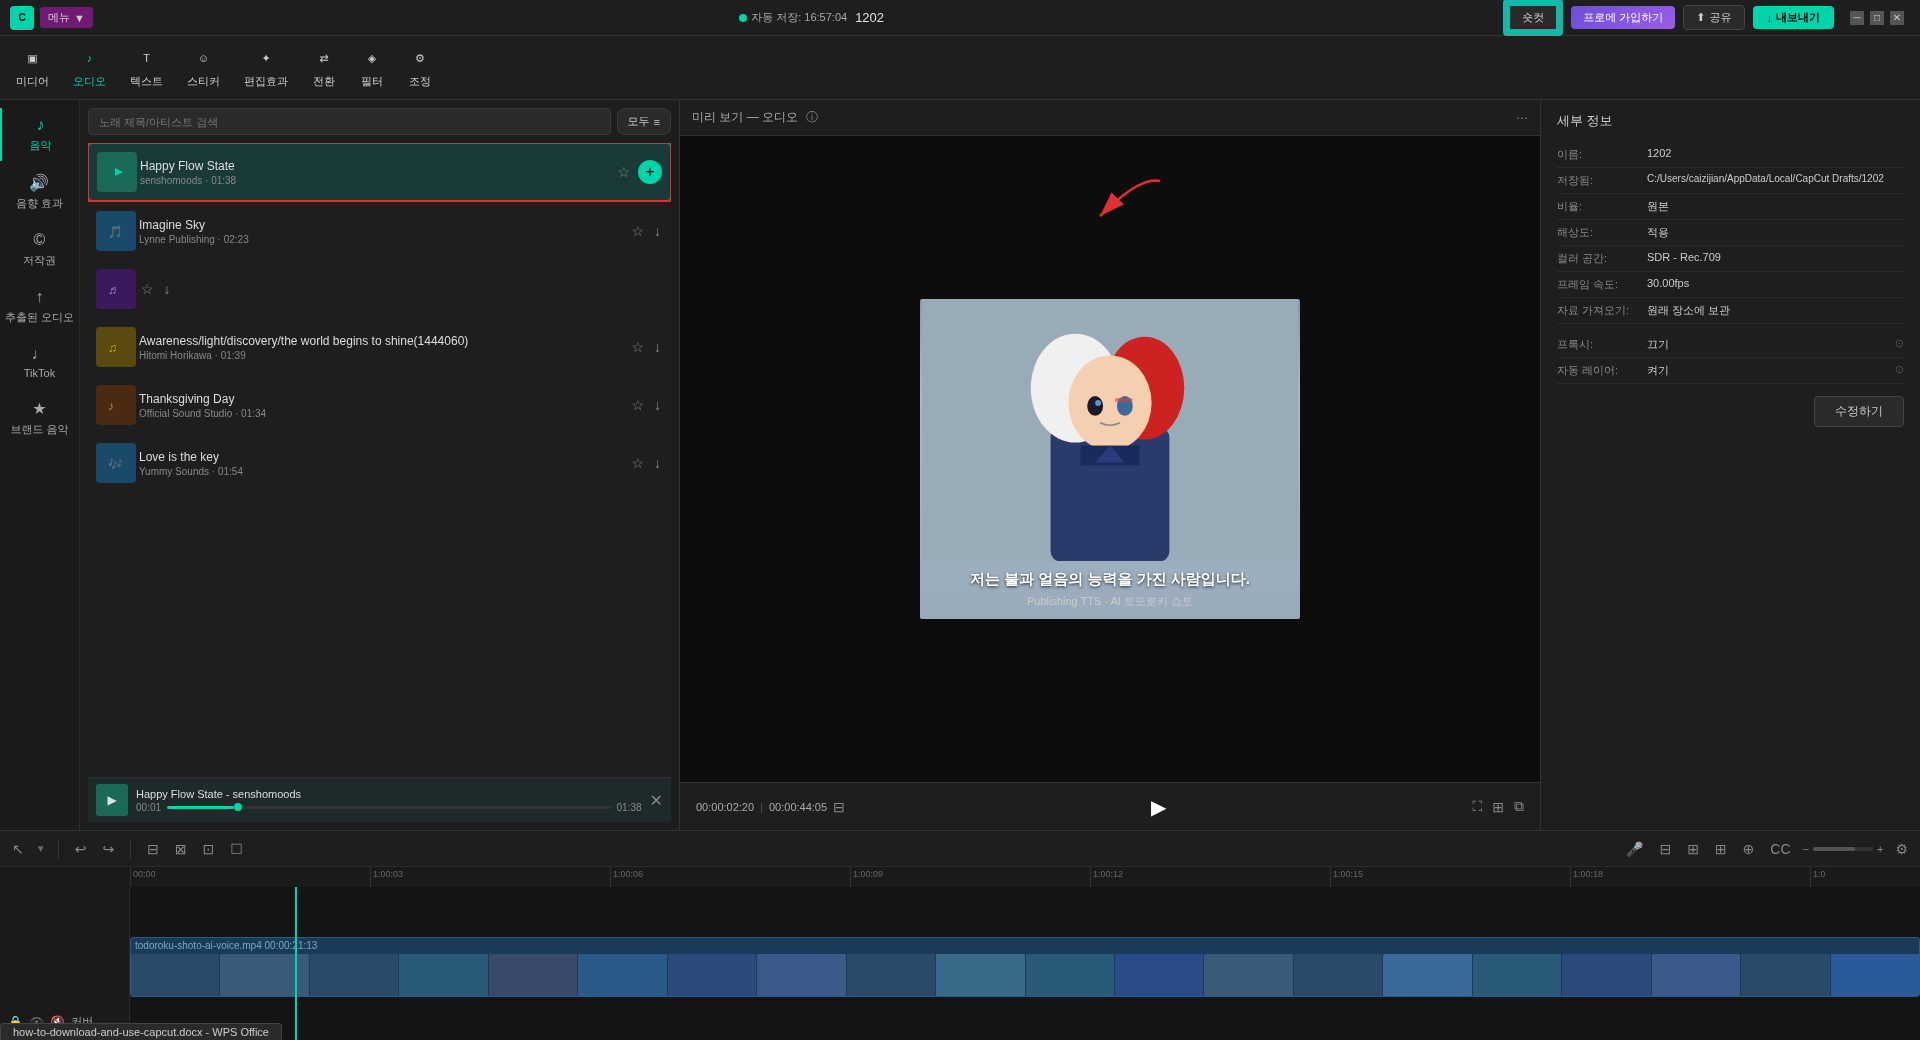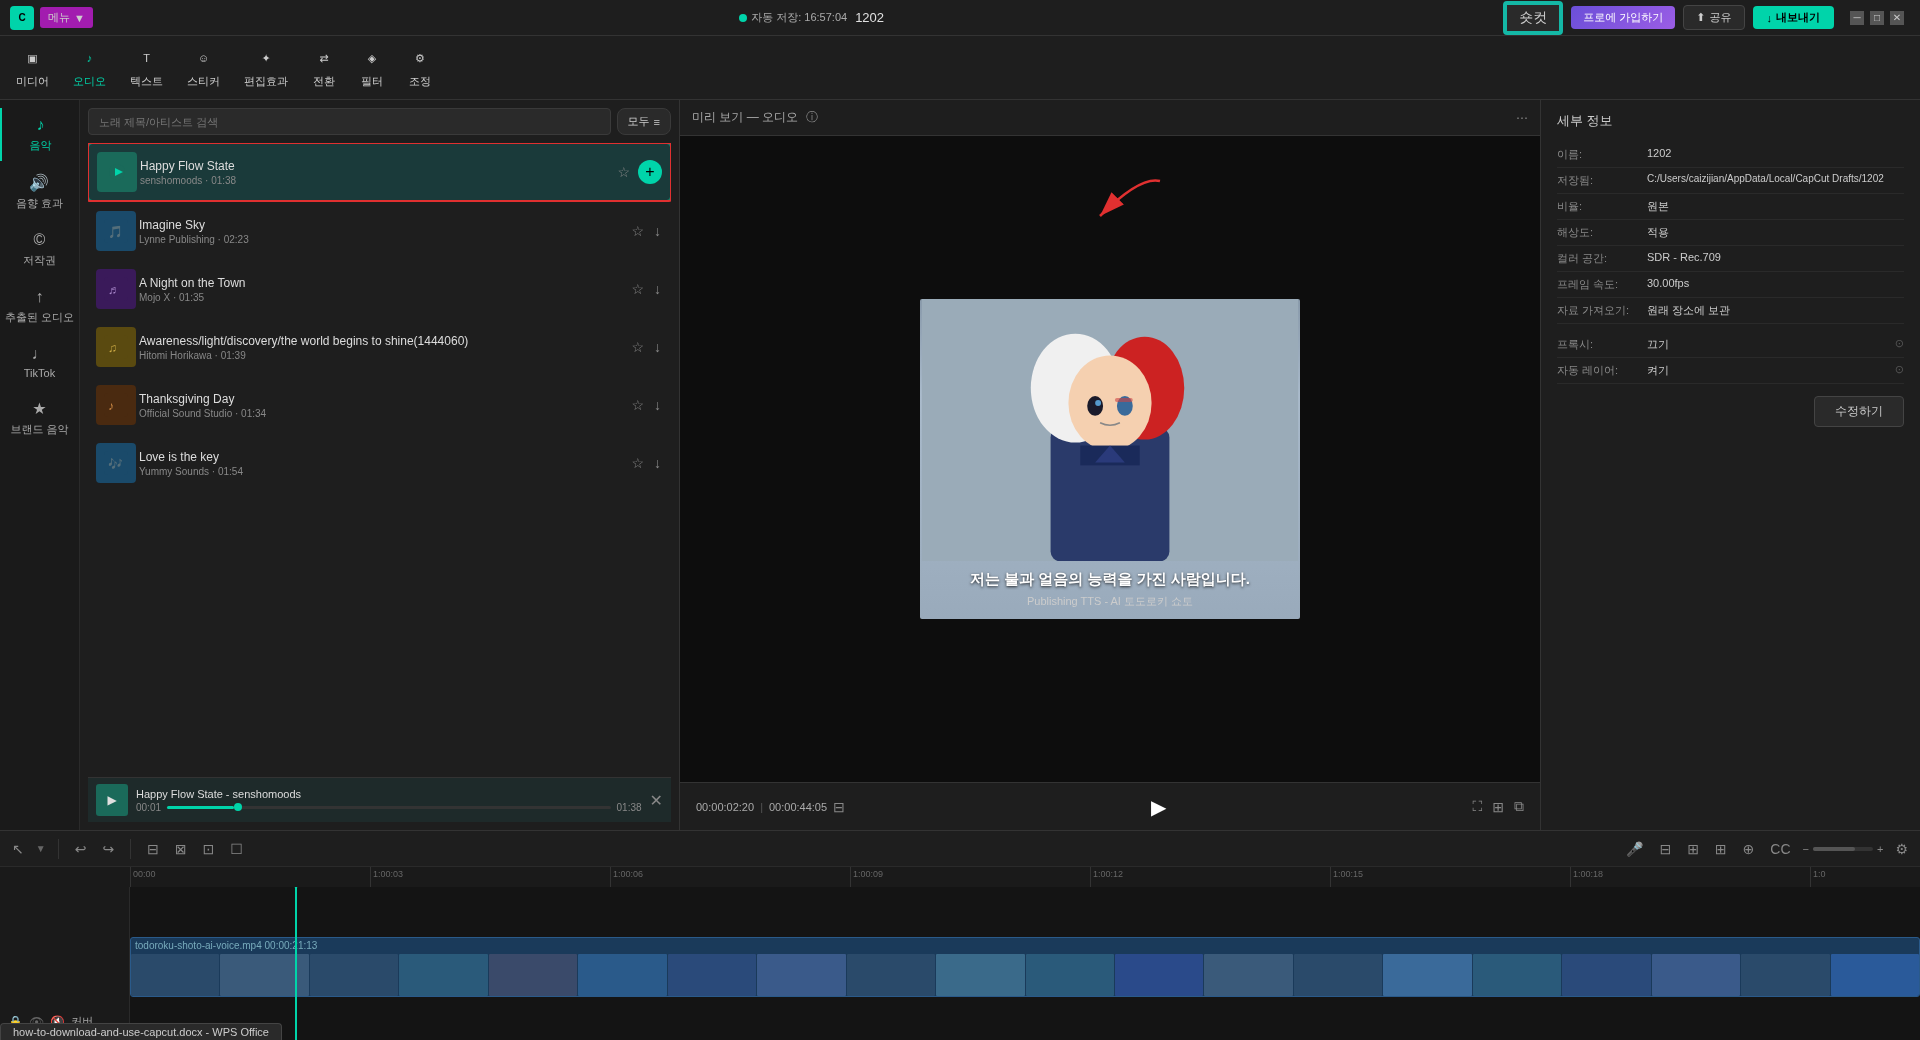--- a/index.html
+++ b/index.html
@@ -37,21 +37,21 @@
       background: #00d4aa;
       border-radius: 4px;
       display: flex;
       align-items: center;
       justify-content: center;
       font-size: 10px;
       color: #000;
       font-weight: bold;
     }
     .menu-btn {
-      background: #a21caf;
+      background: #701a75;
       border: none;
       color: #ccc;
       padding: 3px 8px;
       border-radius: 3px;
       font-size: 11px;
       cursor: pointer;
       display: flex;
       align-items: center;
       gap: 4px;
     }
@@ -81,25 +81,25 @@
       font-weight: 500;
     }
     .top-bar-right {
       display: flex;
       align-items: center;
       gap: 8px;
       padding-right: 16px;
     }
     .btn-shortcut {
       background: #2a2a2a;
-      border: 4px solid #14b8a6;
+      border: 7px solid #14b8a6;
       color: #ccc;
       padding: 4px 12px;
       border-radius: 4px;
-      font-size: 14px;
+      font-size: 11px;
       cursor: pointer;
     }
     .btn-pro {
       background: linear-gradient(135deg, #6b4fd8, #9b5de5);
       border: none;
       color: #fff;
       padding: 4px 12px;
       border-radius: 4px;
       font-size: 11px;
       cursor: pointer;
@@ -897,27 +897,20 @@
             <button class="action-btn">↓</button>
           </div>
         </div>
 
         <div class="music-item">
           <div class="music-thumb purple">
             <svg width="24" height="24" viewBox="0 0 24 24">
                 <rect width="24" height="24" rx="4" fill="#3a1a5a"></rect>
                 <text x="4" y="17" font-size="12" fill="#aa88cc">♬</text>
               </svg>
-          </div>
-          <div class="music-info">
-            <div class="music-name">A Night on the Town</div>
-            <div class="music-artist">
-              <span>Mojo X</span>
-              · <span>01:35</span>
-            </div>
           </div>
           <div class="music-actions">
             <button class="action-btn">☆</button>
             <button class="action-btn">↓</button>
           </div>
         </div>
 
         <div class="music-item">
           <div class="music-thumb yellow">
             <svg width="24" height="24" viewBox="0 0 24 24">

